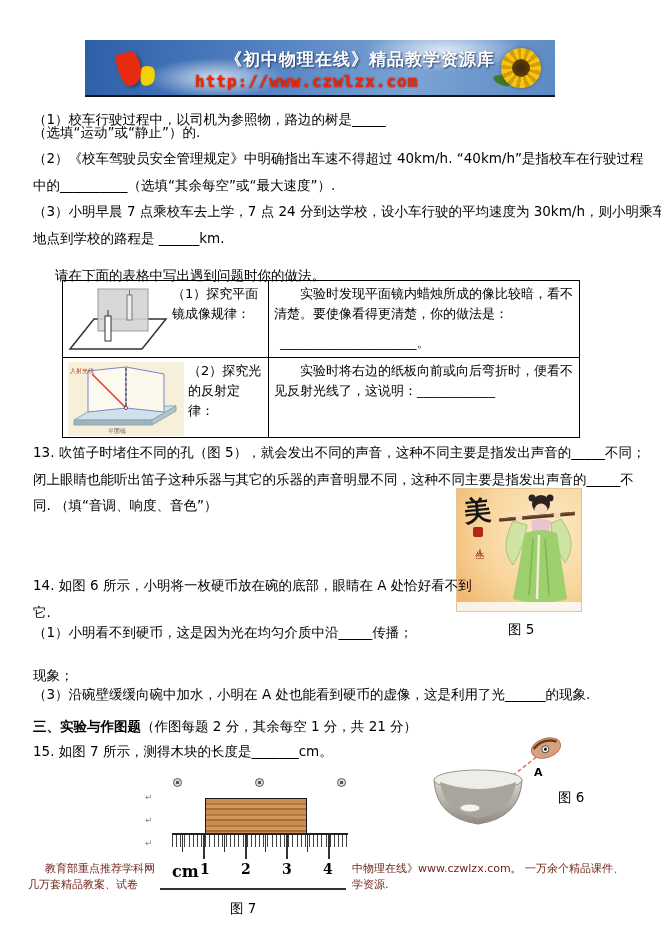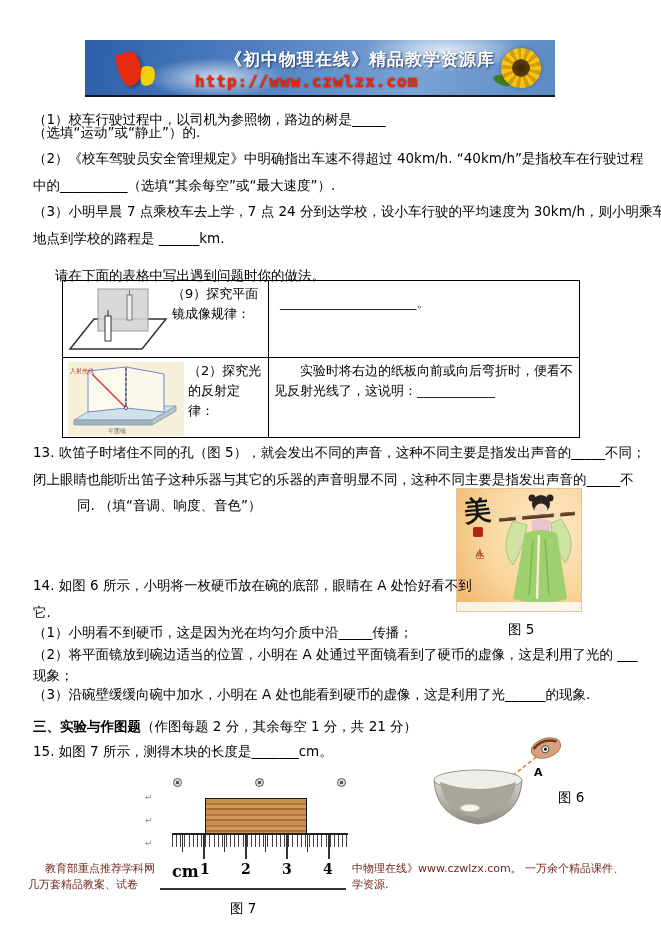--- a/index.html
+++ b/index.html
@@ -97,24 +97,25 @@
 
     <div class="cell cl r1">
       <svg width="100" height="68" viewBox="0 0 100 68">
         <polygon points="2,64 26,34 98,34 74,64" fill="none" stroke="#333" stroke-width="1.5"></polygon>
         <rect x="30" y="4" width="50" height="42" fill="#d4d4d4" fill-opacity="0.9" stroke="#9a9a9a"></rect>
         <rect x="59" y="10" width="5" height="25" fill="#efefef" stroke="#777"></rect>
         <line x1="61.5" y1="10" x2="61.5" y2="5" stroke="#777"></line>
         <rect x="37" y="31" width="6" height="25" fill="#ffffff" stroke="#333"></rect>
         <line x1="40" y1="31" x2="40" y2="25" stroke="#333"></line>
       </svg>
-      <span>（9）探究平面镜成像规律：</span>
+      <span>（1）探究平面镜成像规律：</span>
     </div>
 
     <div class="cell r1">
+      <div style="text-indent:2em;white-space:normal;">实验时发现平面镜内蜡烛所成的像比较暗，看不清楚。要使像看得更清楚，你的做法是：</div>
       <div class="blankline">_____________________。</div>
     </div>
 
     <div class="cell cl">
       <svg width="116" height="74" viewBox="0 0 116 74">
         <rect width="116" height="74" fill="#f6efda"></rect>
         <polygon points="6,58 30,44 108,44 84,58" fill="#cfe2ec" stroke="#8fa6b4"></polygon>
         <polygon points="6,58 84,58 84,63 6,63" fill="#9fb3bd" stroke="#8fa6b4"></polygon>
         <polygon points="84,58 108,44 108,49 84,63" fill="#b4c4cc" stroke="#8fa6b4"></polygon>
         <polygon points="20,9 58,5 58,46 20,50" fill="#fcf9ef" stroke="#7b86c9"></polygon>
@@ -129,21 +130,21 @@
     </div>
 
     <div class="cell">
       <div style="text-indent:2em;white-space:normal;"><span>实验时将右边的纸板向前或向后弯折时，便看不见反射光线了，这说明：</span><span>____________</span></div>
       <div class="blankline" style="margin-top:22px;">______________</div>
     </div>
   </div>
 
   <div class="line" style="left:33px;top:444px;">13. 吹笛子时堵住不同的孔（图 5），就会发出不同的声音，这种不同主要是指发出声音的_____不同；</div>
   <div class="line" style="left:33px;top:471px;">闭上眼睛也能听出笛子这种乐器与其它的乐器的声音明显不同，这种不同主要是指发出声音的_____不</div>
-  <div class="line" style="left:33px;top:497px;margin-left:44px;">同. （填“音调、响度、音色”）</div>
+  <div class="line" style="left:33px;top:497px;">同. （填“音调、响度、音色”）</div>
 
   <div class="fig5">
     <span class="artchar">美</span>
     <span class="seal"></span>
     <span class="artsub">人生</span>
     <svg width="86" height="112" viewBox="0 0 86 112" style="position:absolute;right:0;top:2px;">
       <circle cx="46" cy="13" r="9" fill="#2c2320"></circle>
       <circle cx="37" cy="7" r="3.5" fill="#2c2320"></circle>
       <circle cx="55" cy="7" r="3.5" fill="#2c2320"></circle>
       <circle cx="46" cy="19" r="6.5" fill="#f4d9bd"></circle>
@@ -160,21 +161,20 @@
       <path d="M38,48 L34,104 M50,48 L54,104" stroke="#7cb84e" stroke-width="1.5" fill="none"></path>
       <path d="M44,44 L42,108" stroke="#f3ecd8" stroke-width="2.5" fill="none"></path>
     </svg>
     <div class="wm"></div>
   </div>
   <div class="caption" style="left:508px;top:621px;">图 5</div>
 
   <div class="line" style="left:33px;top:577px;">14. 如图 6 所示，小明将一枚硬币放在碗的底部，眼睛在 A 处恰好看不到</div>
   <div class="line" style="left:33px;top:604px;">它.</div>
   <div class="line" style="left:33px;top:624px;">（1）小明看不到硬币，这是因为光在均匀介质中沿_____传播；</div>
-  <div class="line" style="left:33px;top:646px;">（2）将平面镜放到碗边适当的位置，小明在 A 处通过平面镜看到了硬币的虚像，这是利用了光的 ___</div>
   <div class="line" style="left:33px;top:667px;">现象；</div>
   <div class="line" style="left:33px;top:686px;">（3）沿碗壁缓缓向碗中加水，小明在 A 处也能看到硬币的虚像，这是利用了光______的现象.</div>
 
   <div class="line" style="left:33px;top:718px;">
     <span class="bold">三、实验与作图题</span><span>（作图每题 2 分，其余每空 1 分，共 21 分）</span>
   </div>
 
   <div class="line" style="left:33px;top:743px;">15. 如图 7 所示，测得木块的长度是_______cm。</div>
 
   <svg width="160" height="104" viewBox="0 0 160 104" style="position:absolute;left:420px;top:736px;">

